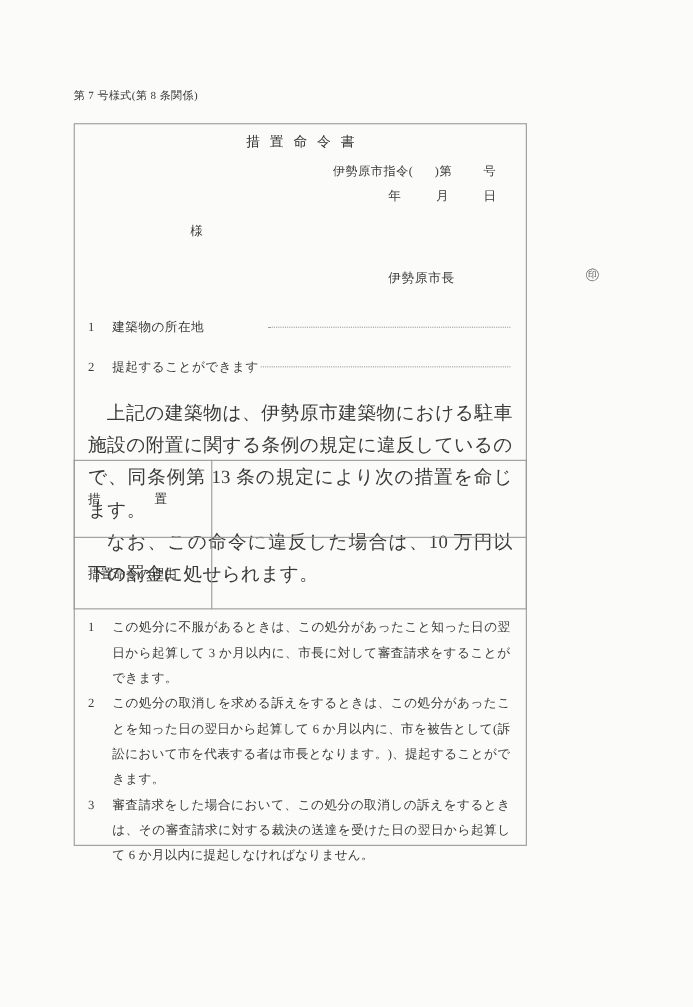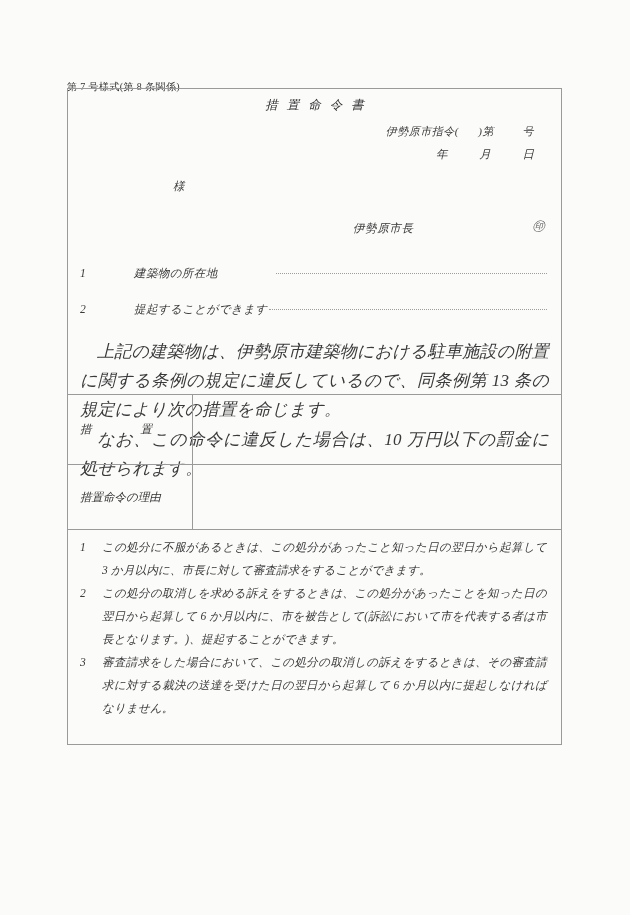--- a/index.html
+++ b/index.html
@@ -29,26 +29,25 @@
     font-size: 10px;
     letter-spacing: 0.4px;
     white-space: nowrap;
     color: #333;
   }
 
   
   .frame {
     position: absolute;
     left: 67px;
-    top: 88px;
-    width: 495px;
+    top: 112px;
+    width: 412px;
     height: 657px;
     border: 1px solid #9a9a9a;
     box-sizing: border-box;
-    font-style: italic;
   }
 
   
   .doc-title {
     position: absolute;
     left: 0;
     right: 0;
     top: 8px;
     text-align: center;
     font-size: 12.5px;
@@ -118,21 +117,20 @@
   .leader-item.item-2 { top: 213px; }
 
   .leader-num {
     display: inline-block;
     width: 22px;
     flex: 0 0 auto;
   }
   .leader-label {
     flex: 0 0 auto;
     letter-spacing: 0.4px;
-    margin-left: 32px;
   }
   .leader-item.item-1 .leader-label { width: 140px; }
   .leader-dots {
     flex: 1 1 auto;
     border-bottom: 1px dotted #9d9d9d;
     position: relative;
     top: -3px;
     margin-left: 2px;
   }
 

